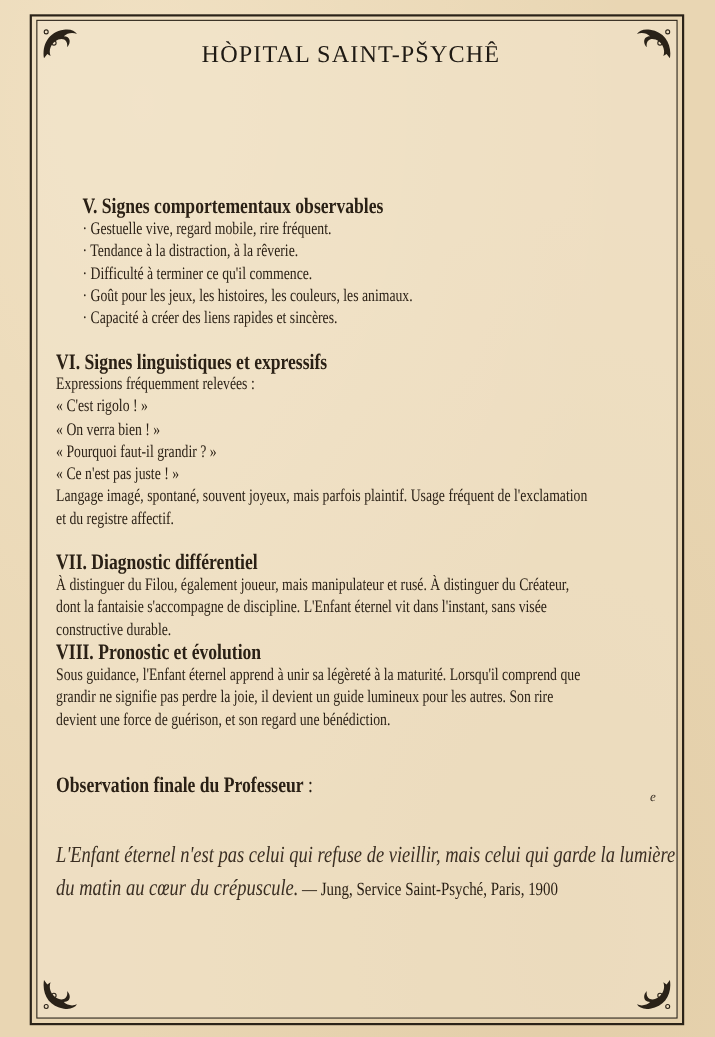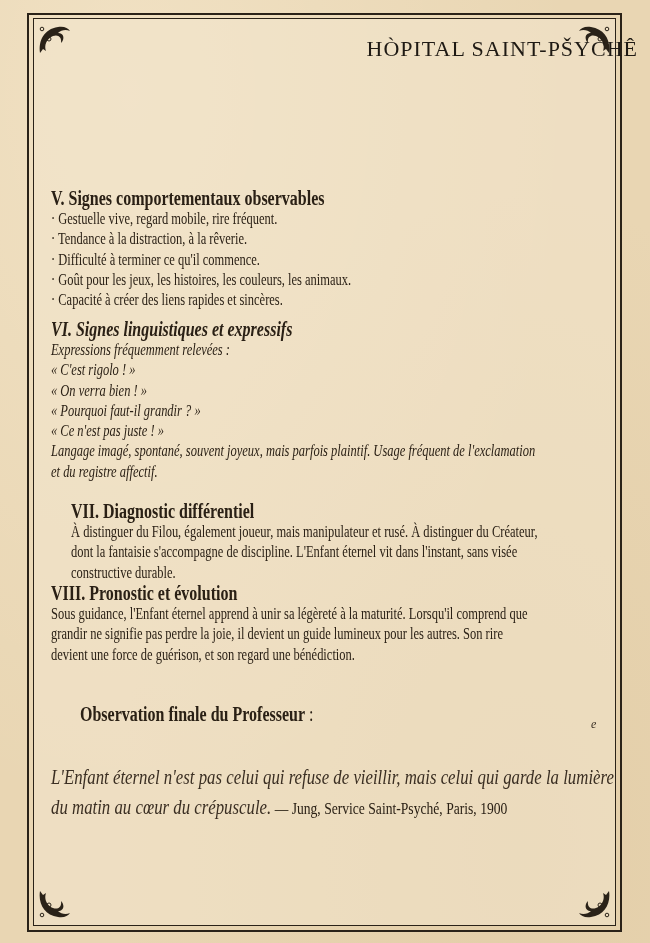--- a/index.html
+++ b/index.html
@@ -22,21 +22,21 @@
     background:rgba(243,230,205,0.55);
   }
   .corner { position:absolute; width:40px; height:40px; }
   .corner svg { width:40px; height:40px; display:block; }
   .c-tl { left:34px; top:19px; }
   .c-tr { left:575px; top:19px; transform:scaleX(-1); }
   .c-bl { left:34px; top:885px; transform:scaleY(-1); }
   .c-br { left:575px; top:885px; transform:scale(-1,-1); }
 
   .title {
-    position:absolute; left:0; width:638px; top:36px; text-align:right;
+    position:absolute; left:0; width:638px; top:36px; text-align:center;
     font-size:22px; letter-spacing:1px; color:#1f1a14;
   }
 
   .block { position:absolute; left:51px; width:560px; }
   .h {
     font-weight:bold; font-size:20px; line-height:22px; color:#2a2015;
     transform:scaleX(0.80); transform-origin:0 0; white-space:nowrap;
   }
   .line {
     font-size:16px; line-height:20.3px; color:#2b2116;
@@ -84,55 +84,55 @@
 <div class="corner c-br">
   <svg viewBox="0 0 40 40">
       <path d="M6 34 C4 22 10 10 24 8 C30 7 34 9 36 12 C32 10 27 11 24 14 C30 14 31 20 27 24 C28 18 24 15 19 17 C12 20 10 27 12 32 L9 30 Z" fill="#2a2218"></path>
       <circle cx="8" cy="10" r="1.8" fill="none" stroke="#2a2218" stroke-width="1"></circle>
       <circle cx="15" cy="20" r="2" fill="none" stroke="#2a2218" stroke-width="1"></circle>
     </svg>
 </div>
 
 <div class="title">HÒPITAL SAINT-PŠYCHÊ</div>
 
-<div class="block" style="top:187px;">
+<div class="block" style="top:177px;margin-left:24px;">
   <div class="h">V. Signes comportementaux observables</div>
   <div class="line">· Gestuelle vive, regard mobile, rire fréquent.</div>
   <div class="line">· Tendance à la distraction, à la rêverie.</div>
   <div class="line">· Difficulté à terminer ce qu'il commence.</div>
   <div class="line">· Goût pour les jeux, les histoires, les couleurs, les animaux.</div>
   <div class="line">· Capacité à créer des liens rapides et sincères.</div>
 </div>
 
-<div class="block" style="top:318px;font-style:italic;">
+<div class="block" style="top:318px;">
   <div class="h">VI. Signes linguistiques et expressifs</div>
   <div class="line">Expressions fréquemment relevées :</div>
   <div class="line">« C'est rigolo ! »</div>
   <div class="line">« On verra bien ! »</div>
   <div class="line">« Pourquoi faut-il grandir ? »</div>
   <div class="line">« Ce n'est pas juste ! »</div>
   <div class="line">Langage imagé, spontané, souvent joyeux, mais parfois plaintif. Usage fréquent de l'exclamation</div>
   <div class="line">et du registre affectif.</div>
 </div>
 
-<div class="block" style="top:500px;margin-left:20px;">
+<div class="block" style="top:500px;">
   <div class="h">VII. Diagnostic différentiel</div>
   <div class="line">À distinguer du Filou, également joueur, mais manipulateur et rusé. À distinguer du Créateur,</div>
   <div class="line">dont la fantaisie s'accompagne de discipline. L'Enfant éternel vit dans l'instant, sans visée</div>
   <div class="line">constructive durable.</div>
 </div>
 
 <div class="block" style="top:582px;">
   <div class="h">VIII. Pronostic et évolution</div>
   <div class="line">Sous guidance, l'Enfant éternel apprend à unir sa légèreté à la maturité. Lorsqu'il comprend que</div>
   <div class="line">grandir ne signifie pas perdre la joie, il devient un guide lumineux pour les autres. Son rire</div>
   <div class="line">devient une force de guérison, et son regard une bénédiction.</div>
 </div>
 
-<div class="block" style="top:703px;margin-left:29px;">
+<div class="block" style="top:703px;">
   <div class="h"><span>Observation finale du Professeur</span><span class="colon"> :</span></div>
 </div>
 
 <div class="block" style="top:762px;">
   <div class="quote">L'Enfant éternel n'est pas celui qui refuse de vieillir, mais celui qui garde la lumière</div>
   <div class="quote"><span>du matin au cœur du crépuscule.</span><span class="attr"> — Jung, Service Saint-Psyché, Paris, 1900</span></div>
 </div>
 
 <div class="stray" style="left:591px; top:717px;">e</div>
 

